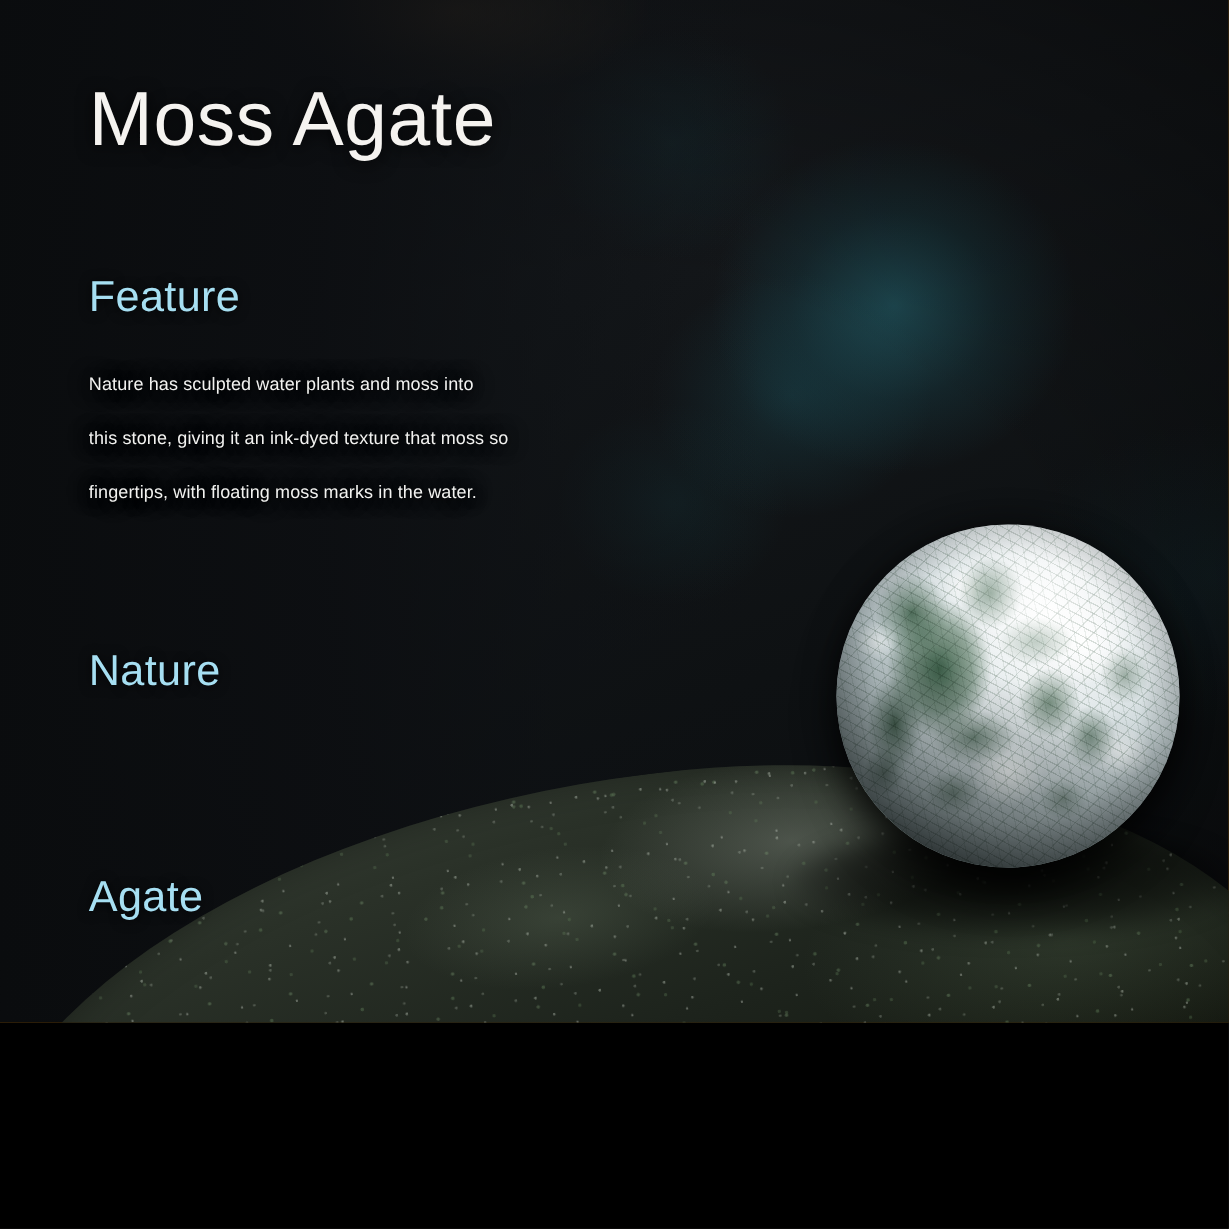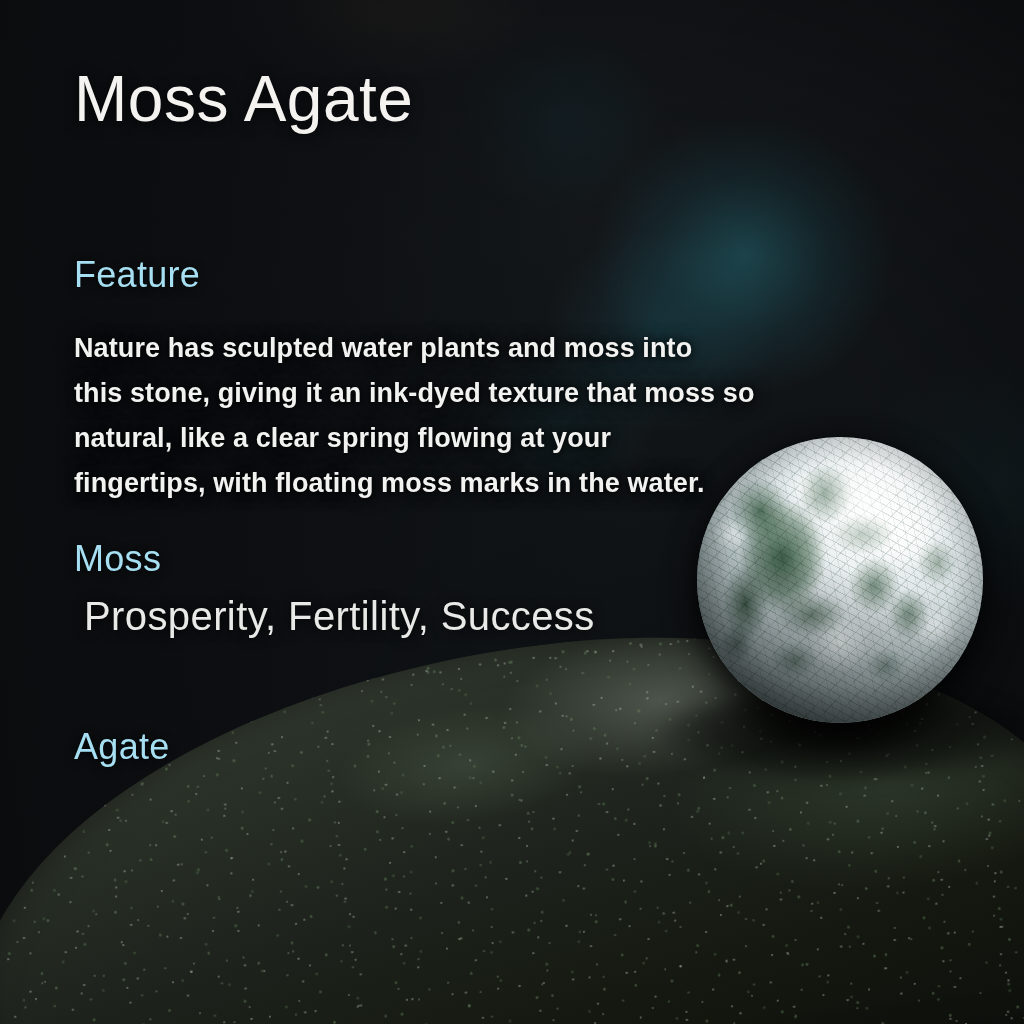--- a/index.html
+++ b/index.html
@@ -6,21 +6,21 @@
 
   html, body {
     width:1024px; height:1024px;
     background:#000;
     font-family:"Liberation Sans", sans-serif;
     overflow:hidden;
   }
 
   #card {
     position:relative;
-    width:1024px; height:1024px;
+    width:1024px; height:852px;
     background:#a16207;
     overflow:hidden;
   }
 
   
   .bg-layer { position:absolute; inset:0; pointer-events:none; }
 
   
   .bg-base {
     background:
@@ -181,39 +181,39 @@
   .section { position:absolute; left:74px; }
   .heading {
     font-size:36px;
     font-weight:400;
     color:#a6dff2;
     letter-spacing:0.3px;
     text-shadow:0 1px 10px rgba(0,0,0,0.8);
     white-space:nowrap;
   }
   .body-line {
-    font-size:27px;
-    font-weight:700;
+    font-size:15px;
+    font-weight:400;
     line-height:45px;
     color:#f2f2f0;
     letter-spacing:0.1px;
     text-shadow:0 1px 9px rgba(0,0,0,0.92), 0 0 18px rgba(0,0,0,0.55);
     white-space:nowrap;
   }
   .label-value {
     margin-left:10px;
     font-size:40px;
     font-weight:300;
     color:#e9e9e7;
     letter-spacing:0.4px;
     text-shadow:0 1px 12px rgba(0,0,0,0.9);
     white-space:nowrap;
   }
 
-  #sec-feature  { top:226px;margin-top:28px; }
+  #sec-feature  { top:226px; }
   #sec-feature  .body-block { margin-top:30px; }
   #sec-label    { top:538px; }
   #sec-label    .label-value { margin-top:14px; }
   #sec-usage    { top:726px; }
   #sec-usage    .body-block { margin-top:32px; }
 </style>
 </head>
 <body>
 
 <div id="card">
@@ -239,28 +239,26 @@
 
   <div class="content">
 
     <div class="title">Moss Agate</div>
 
     <div class="section" id="sec-feature">
       <div class="heading">Feature</div>
       <div class="body-block">
         <div class="body-line">Nature has sculpted water plants and moss into</div>
         <div class="body-line">this stone, giving it an ink-dyed texture that moss so</div>
-        <div class="body-line">natural, like a clear spring flowing at your</div>
         <div class="body-line">fingertips, with floating moss marks in the water.</div>
       </div>
     </div>
 
     <div class="section" id="sec-label">
-      <div class="heading">Moss</div>
-      <div class="label-value">Prosperity, Fertility, Success</div>
+      <div class="heading">Nature</div>
     </div>
 
     <div class="section" id="sec-usage">
       <div class="heading">Agate</div>
       <div class="body-block">
       </div>
     </div>
 
   </div>
 </div>

